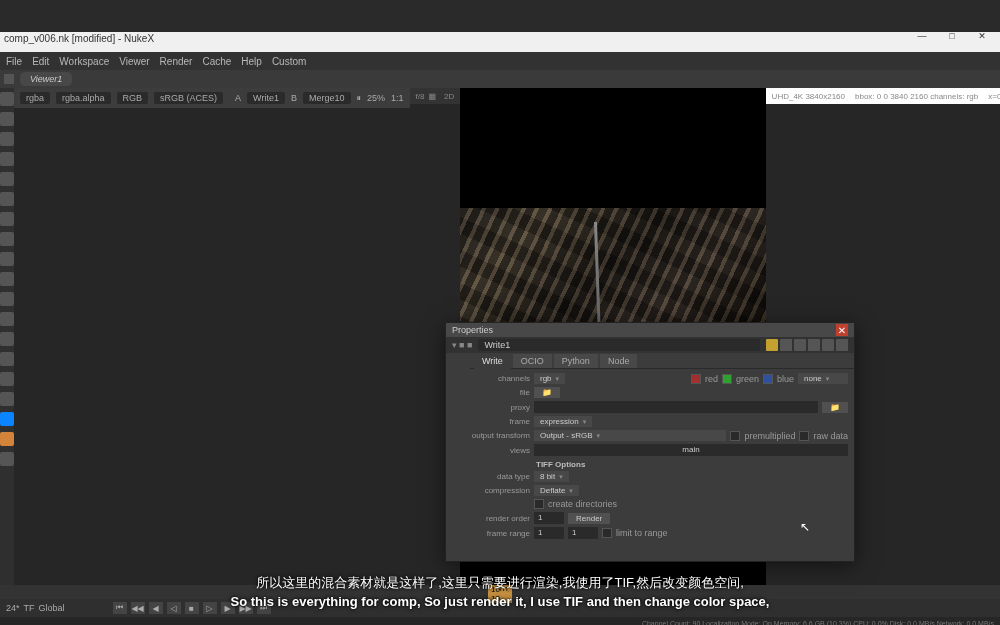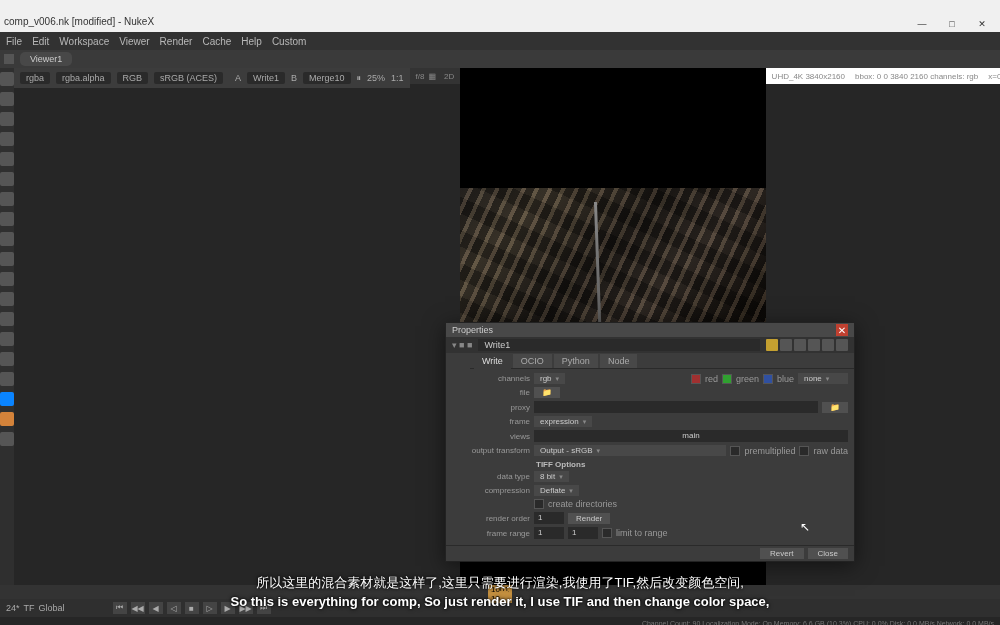--- a/index.html
+++ b/index.html
@@ -1,23 +1,23 @@
 <!DOCTYPE html>
 <html><head>
 <meta charset="utf-8">
 <style>
 * { margin: 0; padding: 0; box-sizing: border-box; font-family: "Segoe UI", Arial, sans-serif; }
 body { width: 1000px; height: 625px; background: #2a2a2a; overflow: hidden; position: relative; color: #999; font-size: 10px; }
-.titlebar { height: 20px; background: #f0f0f0; display: flex; align-items: flex-start; padding: 16px 4px; color: #333; font-size: 10px; }
+.titlebar { height: 20px; background: #f0f0f0; display: flex; align-items: flex-end; padding: 8px 4px; color: #333; font-size: 10px; margin-top: 32px; }
 .titlebar .title { flex: 1; }
 .titlebar .win-btns { display: flex; gap: 2px; }
 .titlebar .win-btn { width: 28px; height: 16px; display: flex; align-items: center; justify-content: center; font-size: 9px; }
 .menubar { height: 18px; background: #323232; display: flex; align-items: center; padding: 0 6px; gap: 10px; font-size: 10px; color: #b8b8b8; }
 .topbar { height: 18px; background: #3a3a3a; display: flex; align-items: center; padding: 0 4px; gap: 6px; font-size: 9px; }
-.topbar .tab { background: #484848; padding: 2px 10px; border-radius: 5px; color: #ccc; }
+.topbar .tab { background: #484848; padding: 2px 10px; border-radius: 5px; color: #ccc; font-style: italic; }
 .main { display: flex; height: calc(100% - 56px - 40px); }
 .left-tools { width: 22px; background: #2f2f2f; display: flex; flex-direction: column; align-items: center; padding-top: 4px; gap: 6px; }
 .left-tools .tool { width: 14px; height: 14px; background: #555; border-radius: 2px; }
 .left-tools .tool.active { background: #0a84ff; }
 .left-tools .tool.orange { background: #d4833a; }
 .viewer-area { flex: 0 0 525px; background: #262626; display: flex; }
 .viewer-controls { height: 20px; background: #3c3c3c; display: flex; align-items: center; padding: 0 6px; gap: 6px; font-size: 9px; color: #aaa; }
 .viewer-controls .ctrl { background: #2a2a2a; padding: 1px 6px; border-radius: 2px; }
 .viewer-controls .spacer { flex: 1; }
 .viewer-controls2 { height: 16px; background: #333; display: flex; align-items: center; padding: 0 6px; gap: 4px; font-size: 8px; color: #888; }
@@ -224,31 +224,31 @@
     <div class="prop-row">
       <span class="lbl">proxy</span>
       <span class="val"></span>
       <span class="btn">📁</span>
     </div>
     <div class="prop-row">
       <span class="lbl">frame</span>
       <span class="dd">expression</span>
     </div>
     <div class="prop-row">
-      <span class="lbl">views</span>
-      <span class="val" style="text-align:center">main</span>
-    </div>
-    <div class="prop-row">
       <span class="lbl">output transform</span>
       <span class="dd" style="flex:1">Output - sRGB</span>
       <span class="chk"></span>
         <span>premultiplied</span>
       <span class="chk"></span>
         <span>raw data</span>
     </div>
+    <div class="prop-row">
+      <span class="lbl">views</span>
+      <span class="val" style="text-align:center">main</span>
+    </div>
     <div class="prop-section">TIFF Options</div>
     <div class="prop-row">
       <span class="lbl">data type</span>
       <span class="dd">8 bit</span>
     </div>
     <div class="prop-row">
       <span class="lbl">compression</span>
       <span class="dd">Deflate</span>
     </div>
     <div class="prop-row">
@@ -262,24 +262,20 @@
       <span class="btn">Render</span>
     </div>
     <div class="prop-row">
       <span class="lbl">frame range</span>
       <span class="val" style="flex:0 0 30px">1</span>
       <span class="val" style="flex:0 0 30px">1</span>
       <span class="chk"></span>
       <span>limit to range</span>
     </div>
 
-  </div>
-  <div class="prop-footer">
-    <span class="btn">Revert</span>
-    <span class="btn">Close</span>
   </div>
 </div>
 
 <div class="cursor" style="left:800px;top:520px">↖</div>
 
 <div class="footer">
   <div class="timeline">
     <span style="background:#c49040;color:#000;padding:0 3px">1001</span>
     <div class="track">
         <div class="mark"></div>

